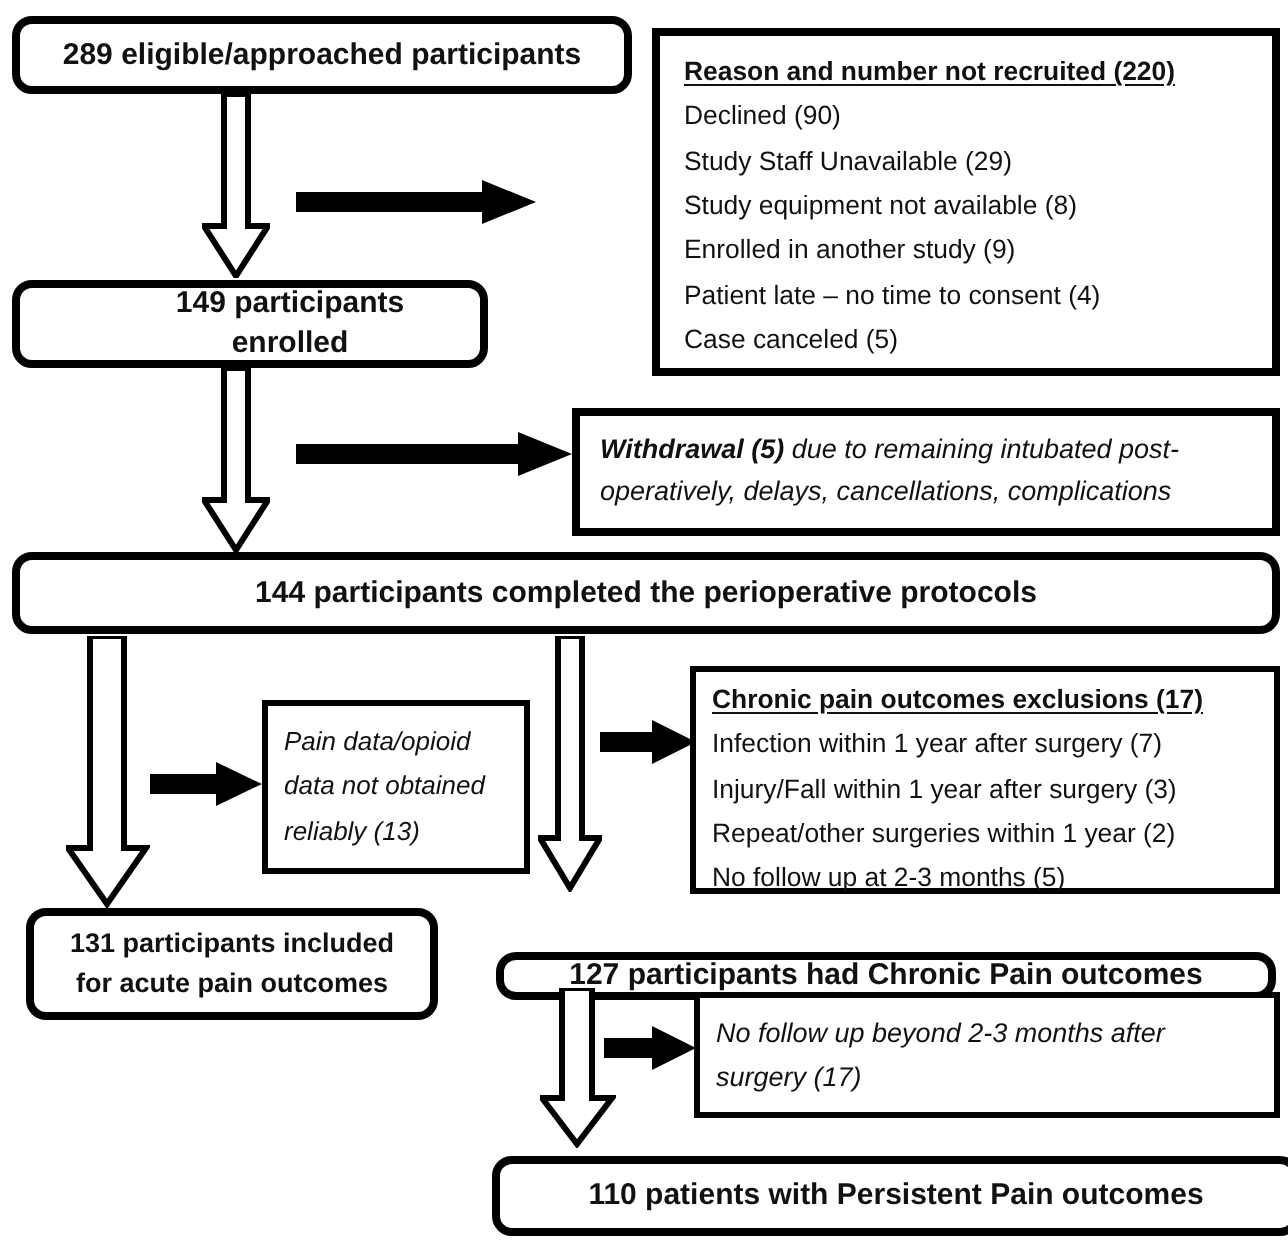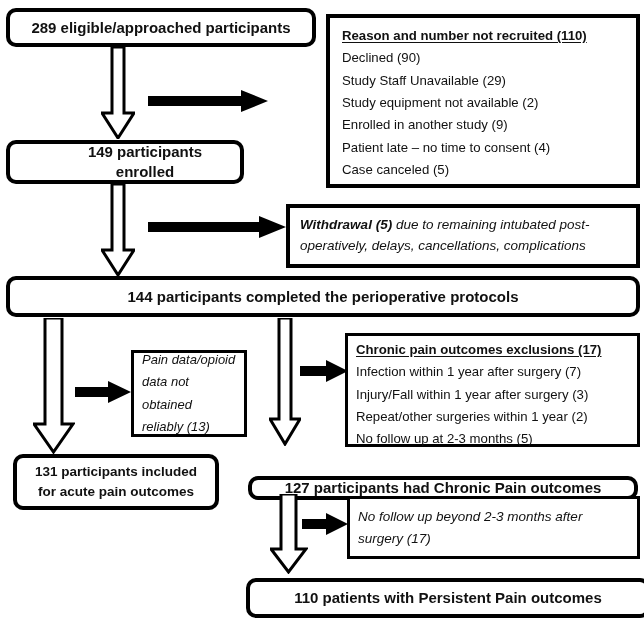--- a/index.html
+++ b/index.html
@@ -83,24 +83,24 @@
 </head>
 <body>
 
 <div id="canvas">
 
   <div class="box rounded thick center" style="left:6px; top:8px; width:310px; height:39px;">
     <div class="box-inner bold t15">289 eligible/approached participants</div>
   </div>
 
   <div class="box listbox" style="left:326px; top:14px; width:314px; height:174px; border-width:4px;">
-    <div class="list-line list-head">Reason and number not recruited (110)</div>
+    <div class="list-line list-head">Reason and number not recruited (220)</div>
     <div class="list-line">Declined (90)</div>
     <div class="list-line">Study Staff Unavailable (29)</div>
-    <div class="list-line">Study equipment not available (2)</div>
+    <div class="list-line">Study equipment not available (8)</div>
     <div class="list-line">Enrolled in another study (9)</div>
     <div class="list-line">Patient late – no time to consent (4)</div>
     <div class="list-line">Case canceled (5)</div>
   </div>
 
   <div class="blockarrow-down" style="left:101px; top:47px; width:34px; height:92px;">
     <svg width="34" height="92" viewBox="0 0 34 92">
       <polygon points="11,0 23,0 23,66 33,66 17,91 1,66 11,66" fill="#ffffff" stroke="#000000" stroke-width="3" stroke-linejoin="miter"></polygon>
     </svg>
   </div>
@@ -142,21 +142,21 @@
       <polygon points="12,0 29,0 29,106 40,106 20.5,134 1,106 12,106" fill="#ffffff" stroke="#000000" stroke-width="3" stroke-linejoin="miter"></polygon>
     </svg>
   </div>
 
   <div class="solidarrow-right" style="left:75px; top:381px; width:56px; height:22px;">
     <svg width="56" height="22" viewBox="0 0 56 22">
       <polygon points="0,6 33,6 33,0 56,11 33,22 33,16 0,16" fill="#000000"></polygon>
     </svg>
   </div>
 
-  <div class="box" style="left:131px; top:350px; width:116px; height:87px; border-width:3px;">
+  <div class="box" style="left:131px; top:350px; width:134px; height:87px; border-width:3px;">
     <div class="box-inner left t13" style="line-height:1.72; padding:0 8px;">
       <div>Pain data/opioid</div>
       <div>data not obtained</div>
       <div>reliably (13)</div>
     </div>
   </div>
 
   <div class="blockarrow-down" style="left:269px; top:318px; width:32px; height:128px;">
     <svg width="32" height="128" viewBox="0 0 32 128">
       <polygon points="10,0 22,0 22,101 31,101 16,126 1,101 10,101" fill="#ffffff" stroke="#000000" stroke-width="3" stroke-linejoin="miter"></polygon>

